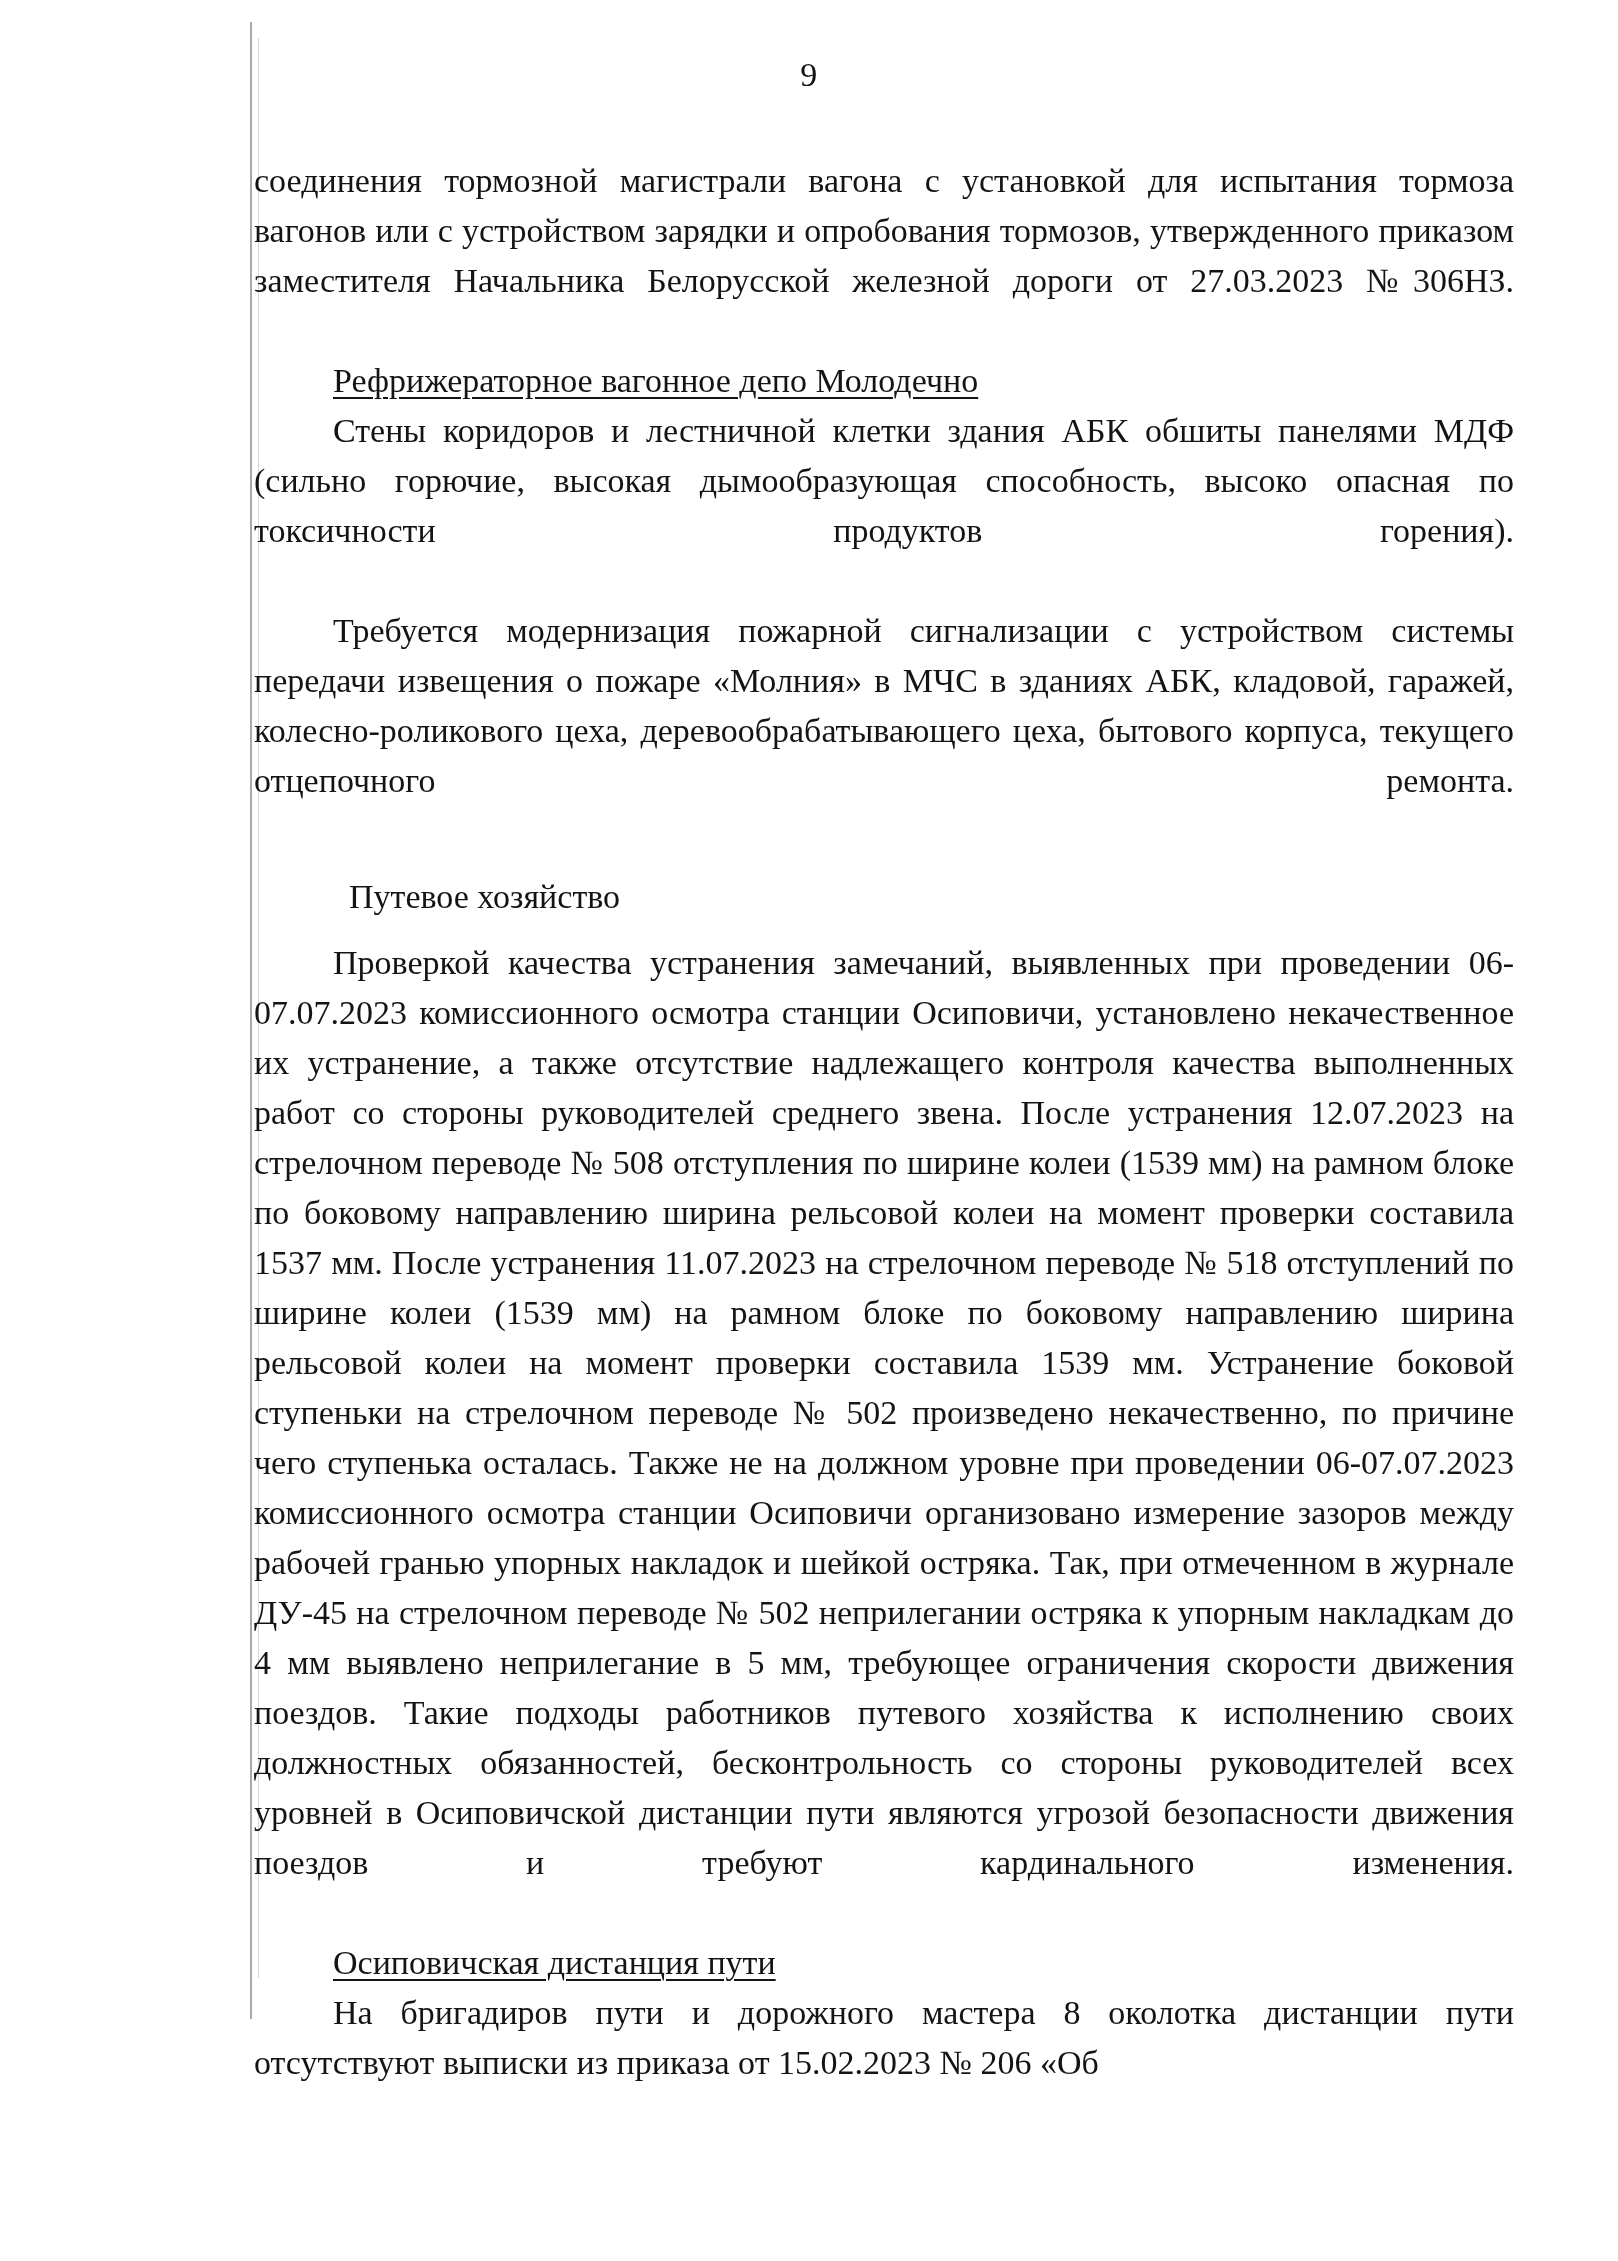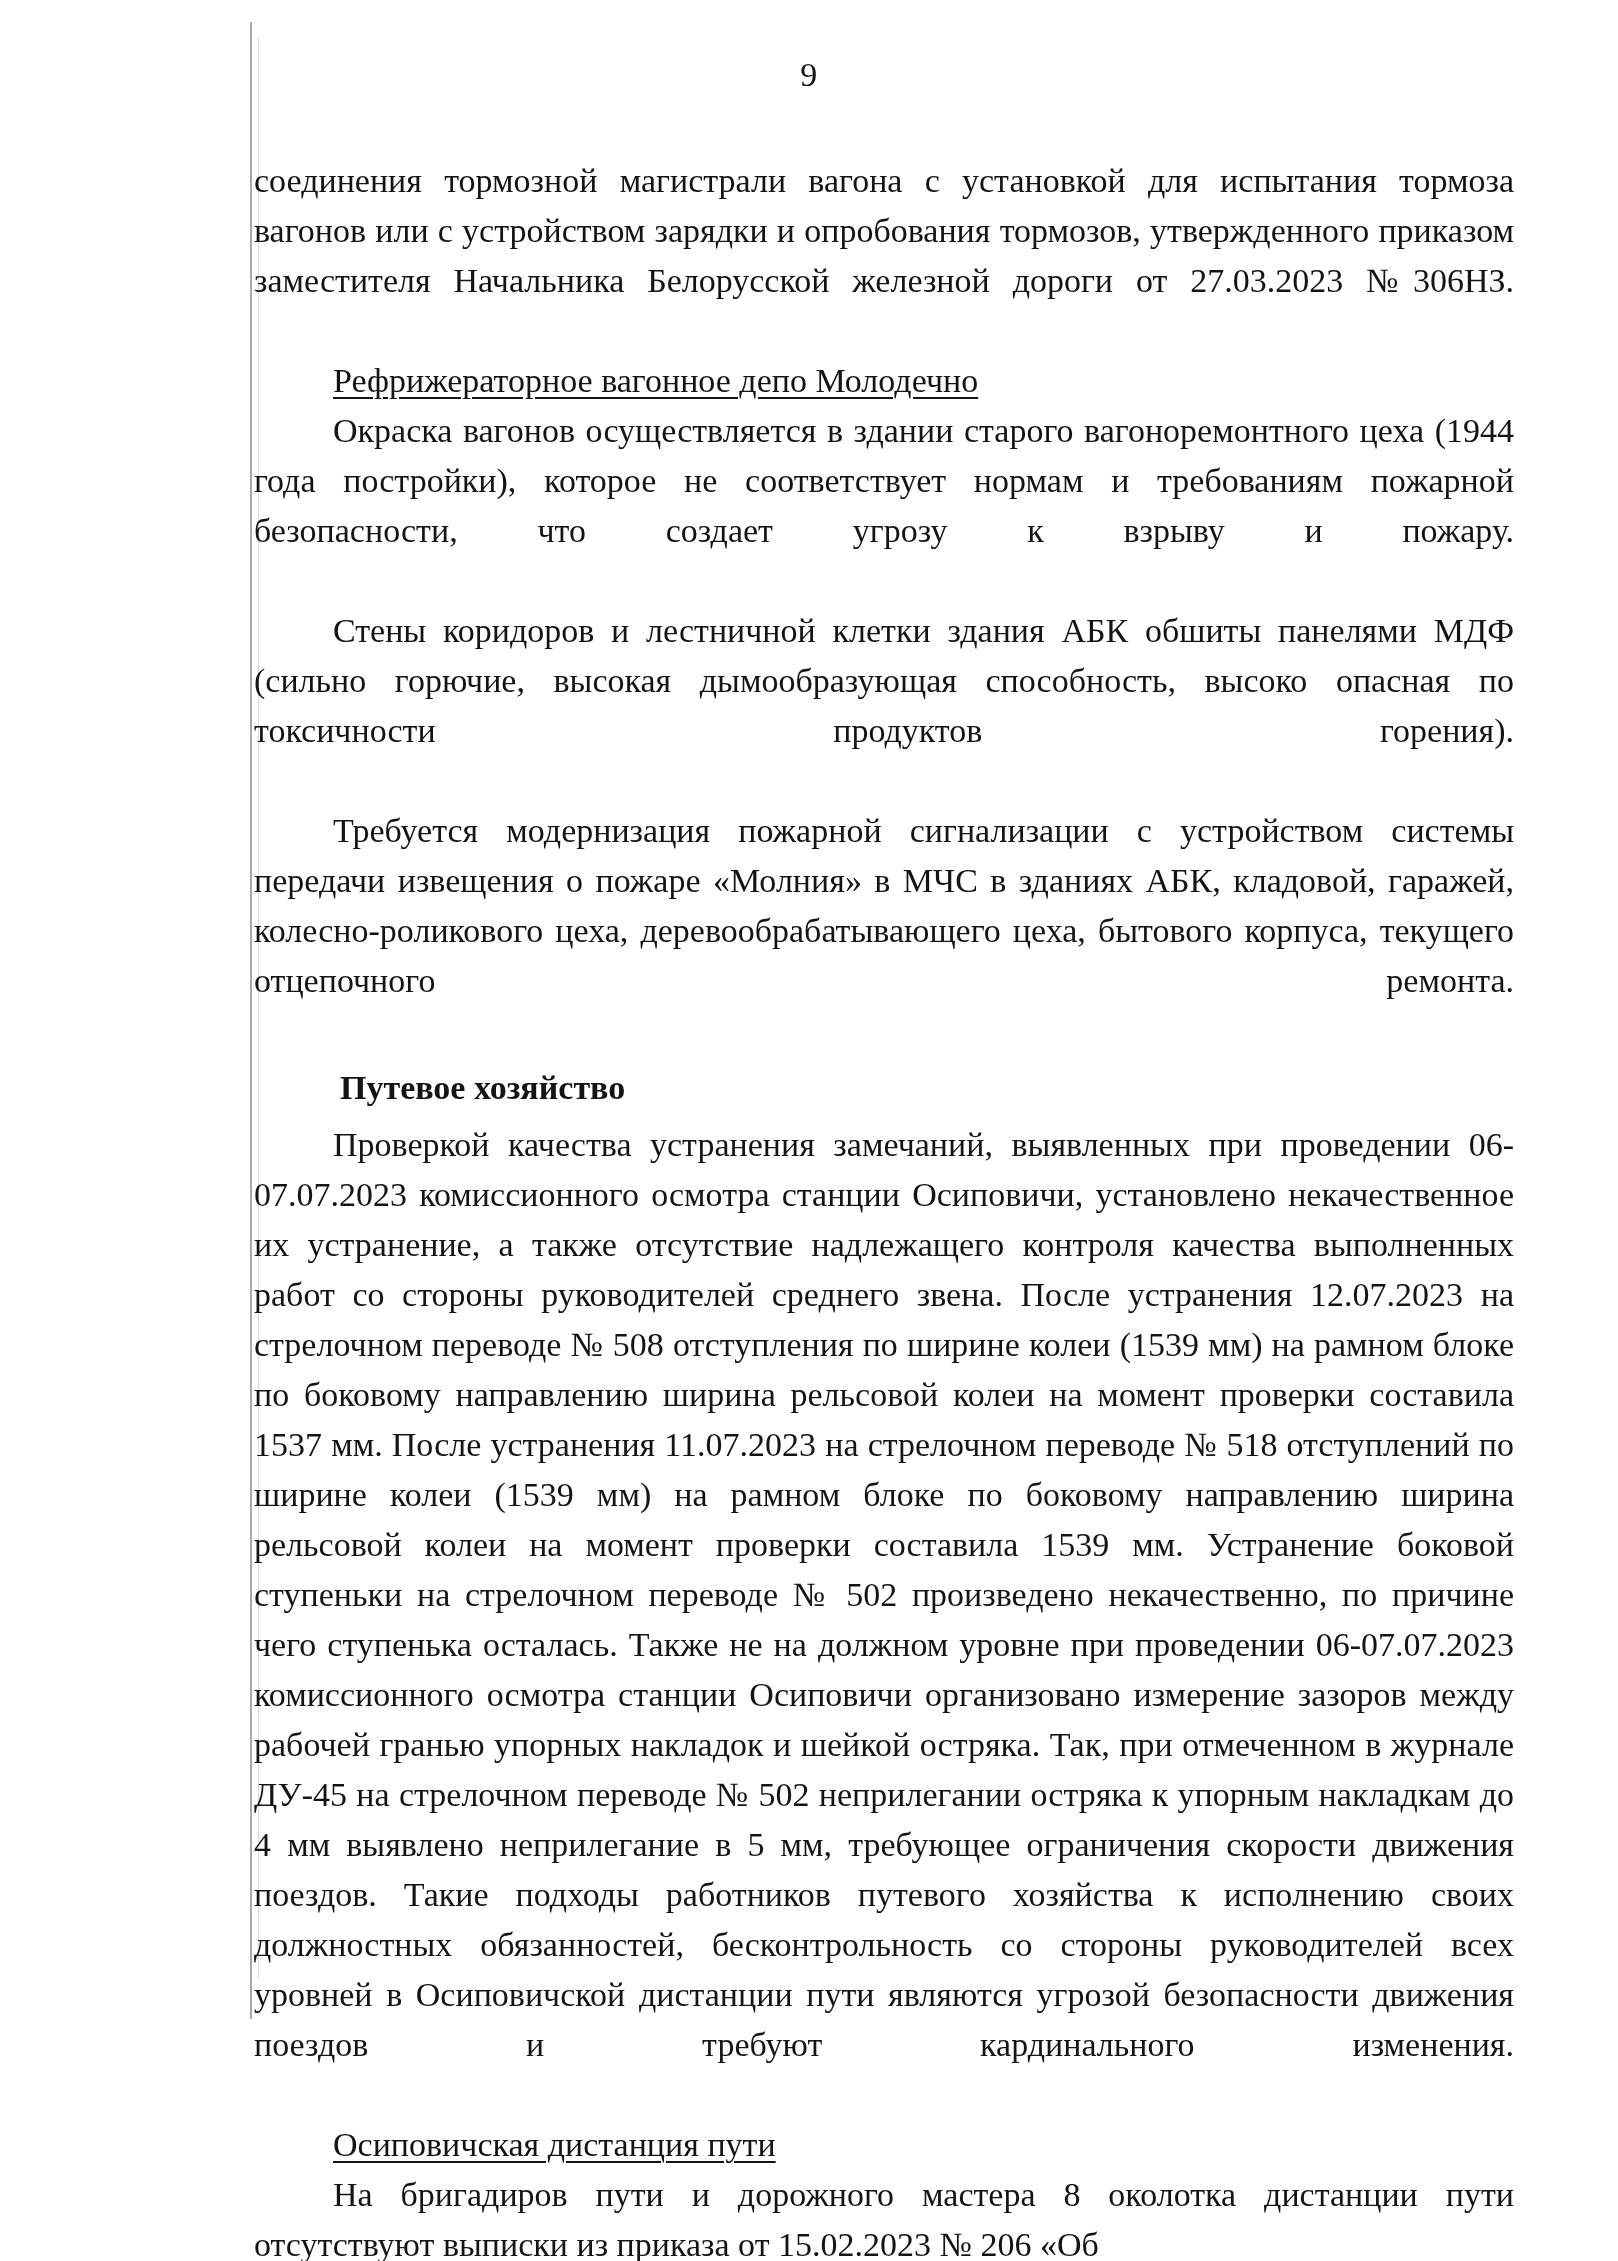--- a/index.html
+++ b/index.html
@@ -89,41 +89,40 @@
     text-indent: 79px;
   }
   h4.heading-underline span.u {
     text-decoration: underline;
     text-decoration-thickness: 1.9px;
     text-underline-offset: 4.5px;
     text-align: right;
   }
 
   h3.heading-bold {
-    margin: 7px;
+    margin: 16px;
     font-size: 34px;
     line-height: 50px;
-    font-weight: bold;
+    font-weight: normal;
     text-indent: 79px;
   }
 </style>
 </head>
 <body>
 
 <div id="page-sheet">
 
   <div id="binding-line"></div>
   <div id="binding-line-2"></div>
 
   <div id="page-number">9</div>
 
   <div id="content">
       <p class="para noindent">соединения тормозной магистрали вагона с установкой для испытания тормоза вагонов или с устройством зарядки и опробования тормозов, утвержденного приказом заместителя Начальника Белорусской железной дороги от 27.03.2023 №306НЗ.</p>
       <h4 class="heading-underline"><span class="u">Рефрижераторное вагонное депо Молодечно</span></h4>
-      <p class="para">Окраска вагонов осуществляется в здании старого вагоноремонтного цеха (1944 года постройки), которое не соответствует нормам и требованиям пожарной безопасности, что создает угрозу к взрыву и пожару.</p>
       <p class="para">Стены коридоров и лестничной клетки здания АБК обшиты панелями МДФ (сильно горючие, высокая дымообразующая способность, высоко опасная по токсичности продуктов горения).</p>
       <p class="para">Требуется модернизация пожарной сигнализации с устройством системы передачи извещения о пожаре «Молния» в МЧС в зданиях АБК, кладовой, гаражей, колесно-роликового цеха, деревообрабатывающего цеха, бытового корпуса, текущего отцепочного ремонта.</p>
       <h3 class="heading-bold">Путевое хозяйство</h3>
       <p class="para">Проверкой качества устранения замечаний, выявленных при проведении 06-07.07.2023 комиссионного осмотра станции Осиповичи, установлено некачественное их устранение, а также отсутствие надлежащего контроля качества выполненных работ со стороны руководителей среднего звена. После устранения 12.07.2023 на стрелочном переводе № 508 отступления по ширине колеи (1539 мм) на рамном блоке по боковому направлению ширина рельсовой колеи на момент проверки составила 1537 мм.  После устранения 11.07.2023 на стрелочном переводе № 518 отступлений по ширине колеи (1539 мм) на рамном блоке по боковому направлению ширина рельсовой колеи на момент проверки составила 1539 мм. Устранение боковой ступеньки на стрелочном переводе № 502 произведено некачественно, по причине чего ступенька осталась. Также не на должном уровне при проведении 06-07.07.2023 комиссионного осмотра станции Осиповичи организовано измерение зазоров между рабочей гранью упорных накладок и шейкой остряка. Так, при отмеченном в журнале ДУ-45 на стрелочном переводе № 502 неприлегании остряка к упорным накладкам до 4 мм выявлено неприлегание в 5 мм, требующее ограничения скорости движения поездов. Такие подходы работников путевого хозяйства к исполнению своих должностных обязанностей, бесконтрольность со стороны руководителей всех уровней в  Осиповичской дистанции пути являются угрозой безопасности движения поездов и требуют кардинального изменения.</p>
       <h4 class="heading-underline"><span class="u">Осиповичская дистанция пути</span></h4>
       <p class="para nostretch">На  бригадиров пути и дорожного мастера 8 околотка дистанции пути отсутствуют выписки из приказа от 15.02.2023 № 206 «Об</p>
     </div>
 
 </div>
 

